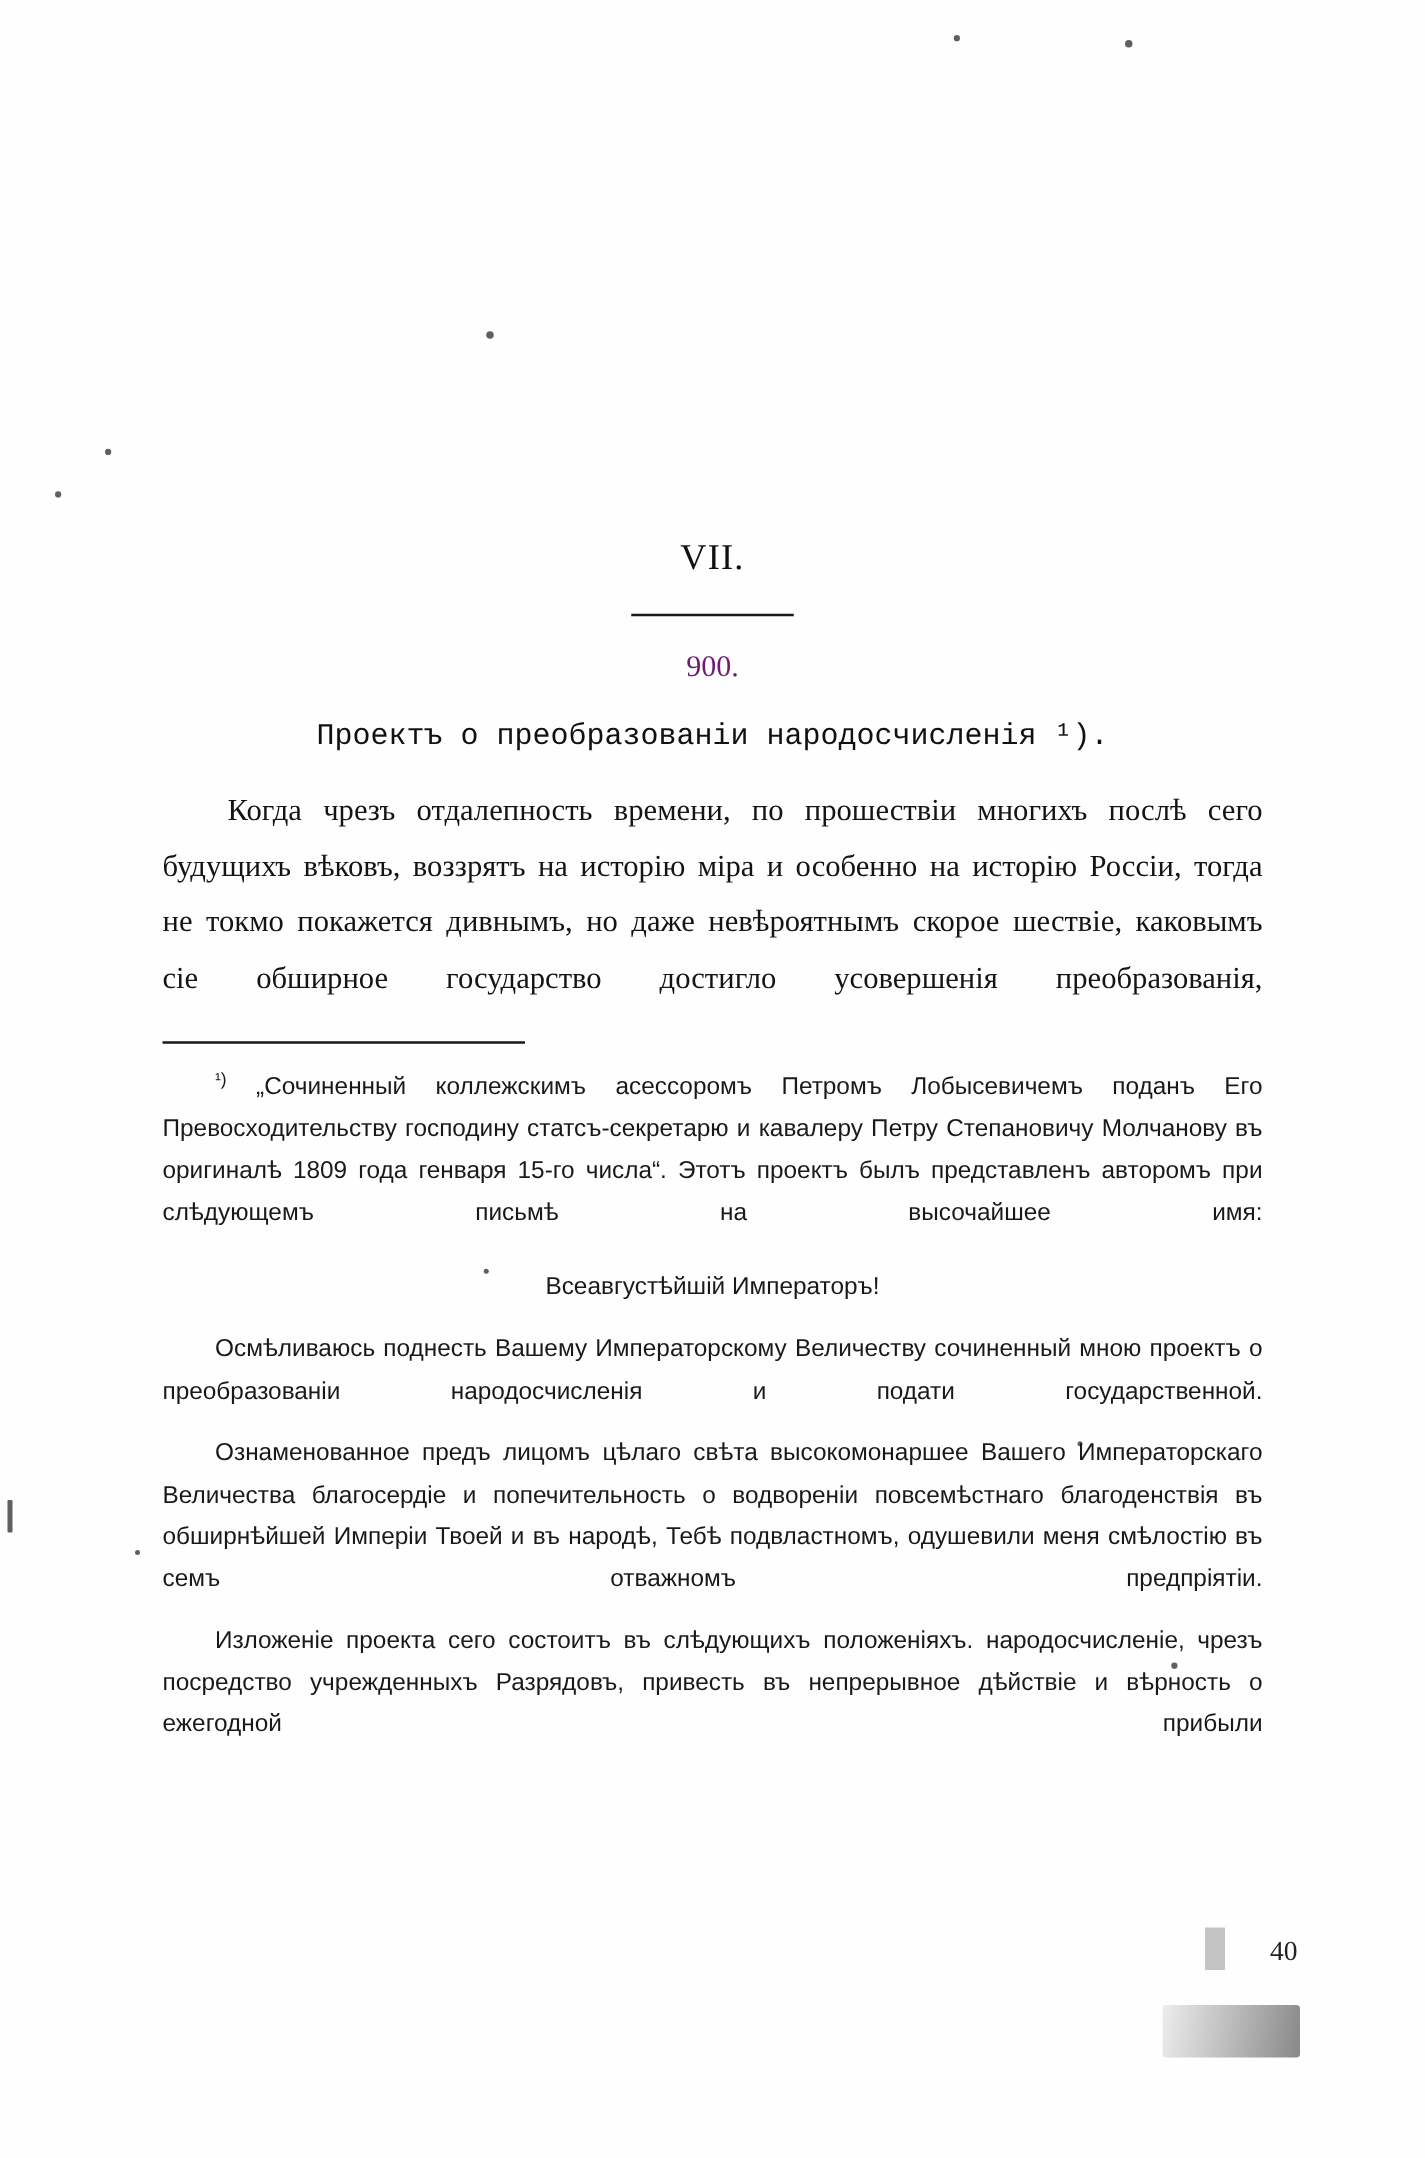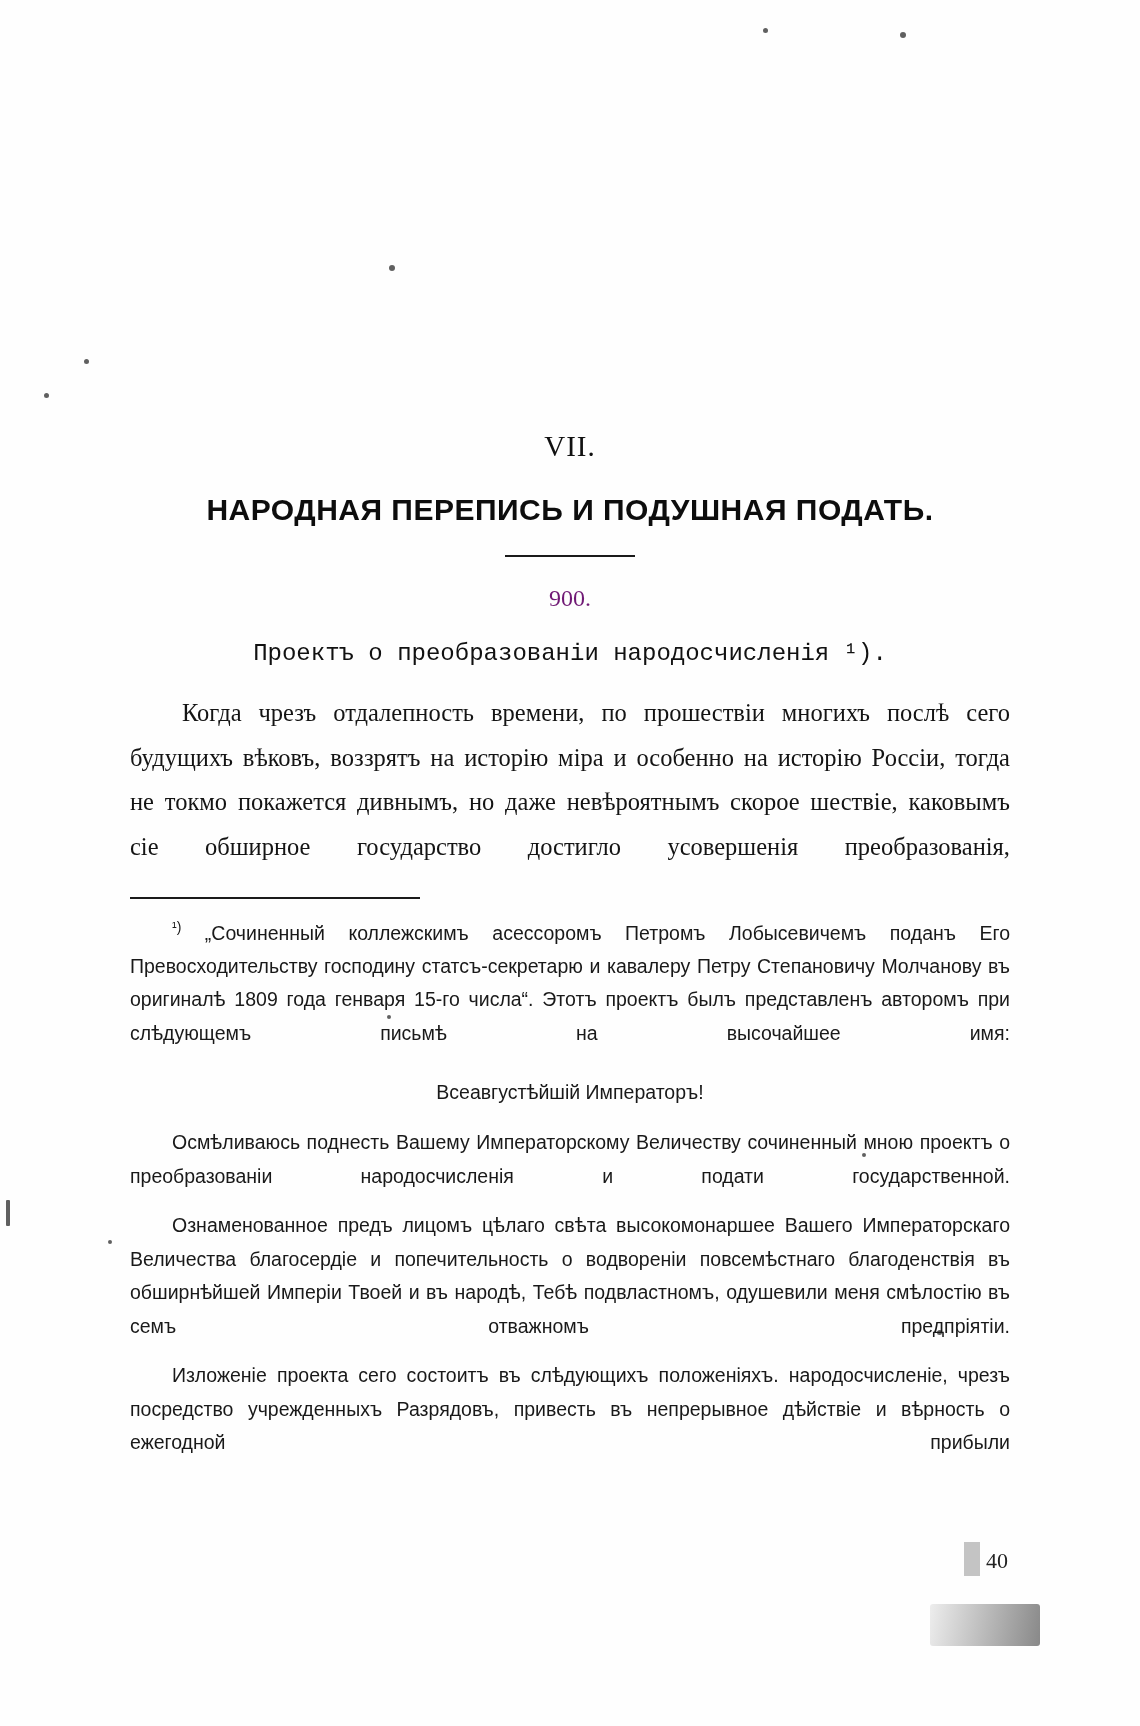--- a/index.html
+++ b/index.html
@@ -104,21 +104,21 @@
     text-align-last: center;
     text-indent: 0;
     margin-top: 26px;
   }
   .fn-marker {
     vertical-align: super;
     font-size: 14px;
   }
   .page-num {
     position: absolute;
-    right: 132px;
+    right: 102px;
     top: 1548px;
     font-size: 22px;
     color: #222;
     font-family: "Liberation Serif", serif;
   }
   .smudge {
     position: absolute;
     right: 100px;
     bottom: 80px;
     width: 110px;
@@ -148,21 +148,20 @@
   <div class="speck" style="left:387px; top:1015px; width:4px; height:4px;"></div>
   <div class="speck" style="left:862px; top:1153px; width:4px; height:4px;"></div>
   <div class="speck" style="left:108px; top:1240px; width:4px; height:4px;"></div>
   <div class="speck" style="left:937px; top:1330px; width:5px; height:5px;"></div>
   <div class="speck" style="left:6px; top:1200px; width:4px; height:26px; border-radius:1px;"></div>
 
   <div class="content">
 
     <div class="chapter-num">VII.</div>
 
-    <div class="chapter-title">НАРОДНАЯ ПЕРЕПИСЬ И ПОДУШНАЯ ПОДАТЬ.</div>
 
     <div class="rule-short"></div>
 
     <div class="doc-number">900.</div>
 
     <div class="doc-subtitle">Проектъ о преобразованіи народосчисленія ¹).</div>
 
     <p class="body-par">Когда чрезъ отдалепность времени, по прошествіи многихъ послѣ сего будущихъ вѣковъ, воззрятъ на исторію міра и особенно на исторію Россіи, тогда не токмо покажется дивнымъ, но даже невѣроятнымъ скорое шествіе, каковымъ сіе обширное государство достигло усовершенія преобразованія,</p>
 
     <div class="footnote-rule"></div>

